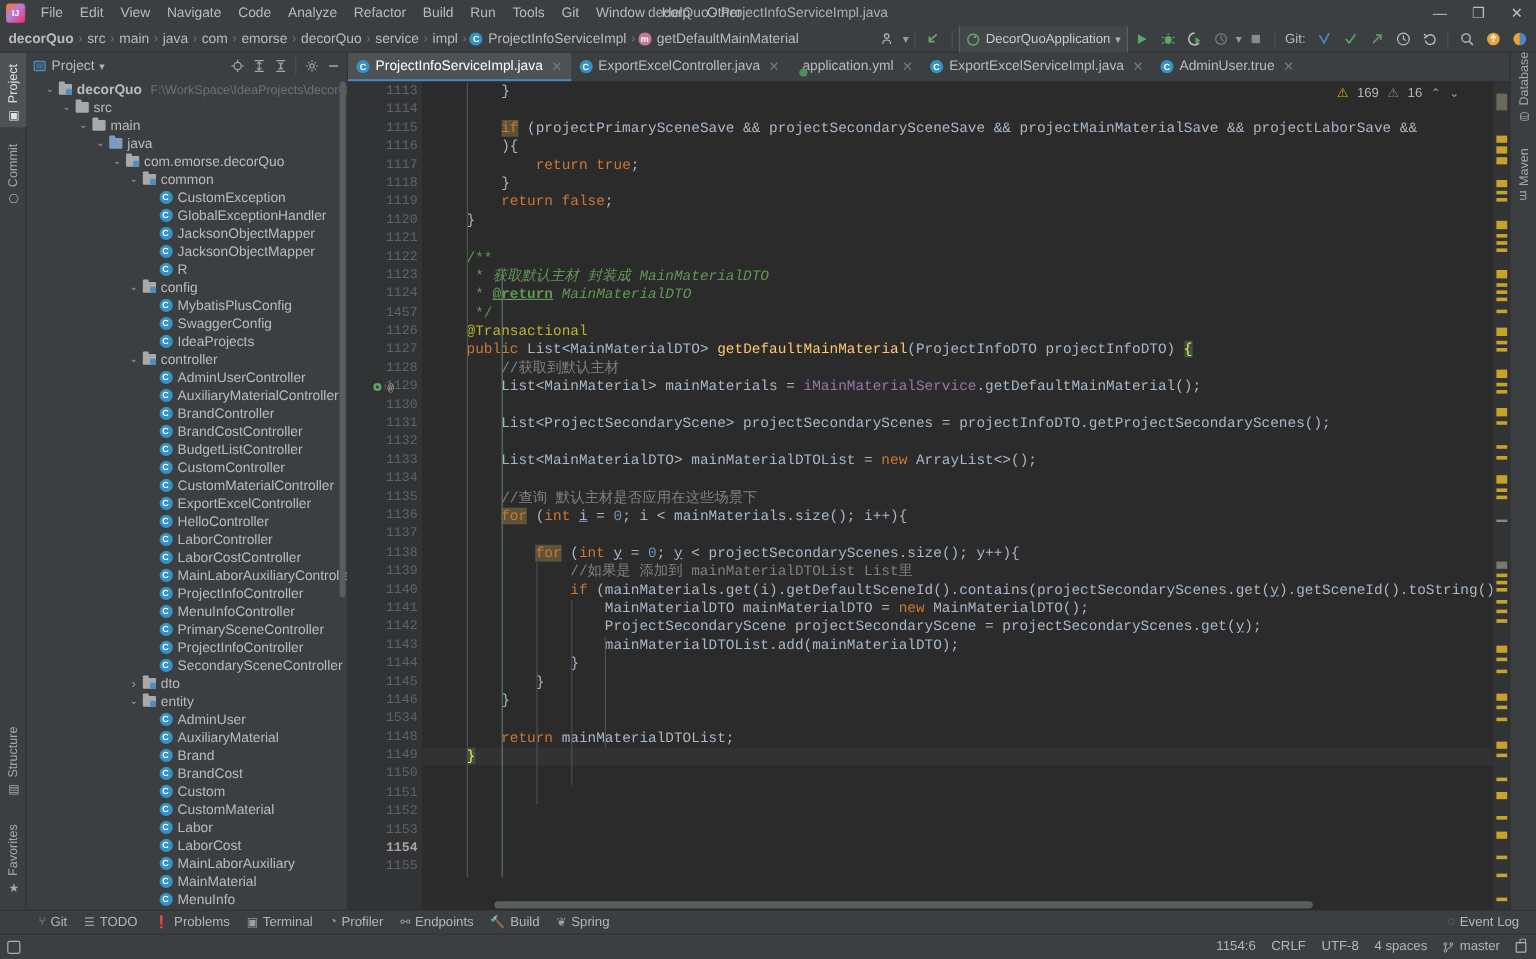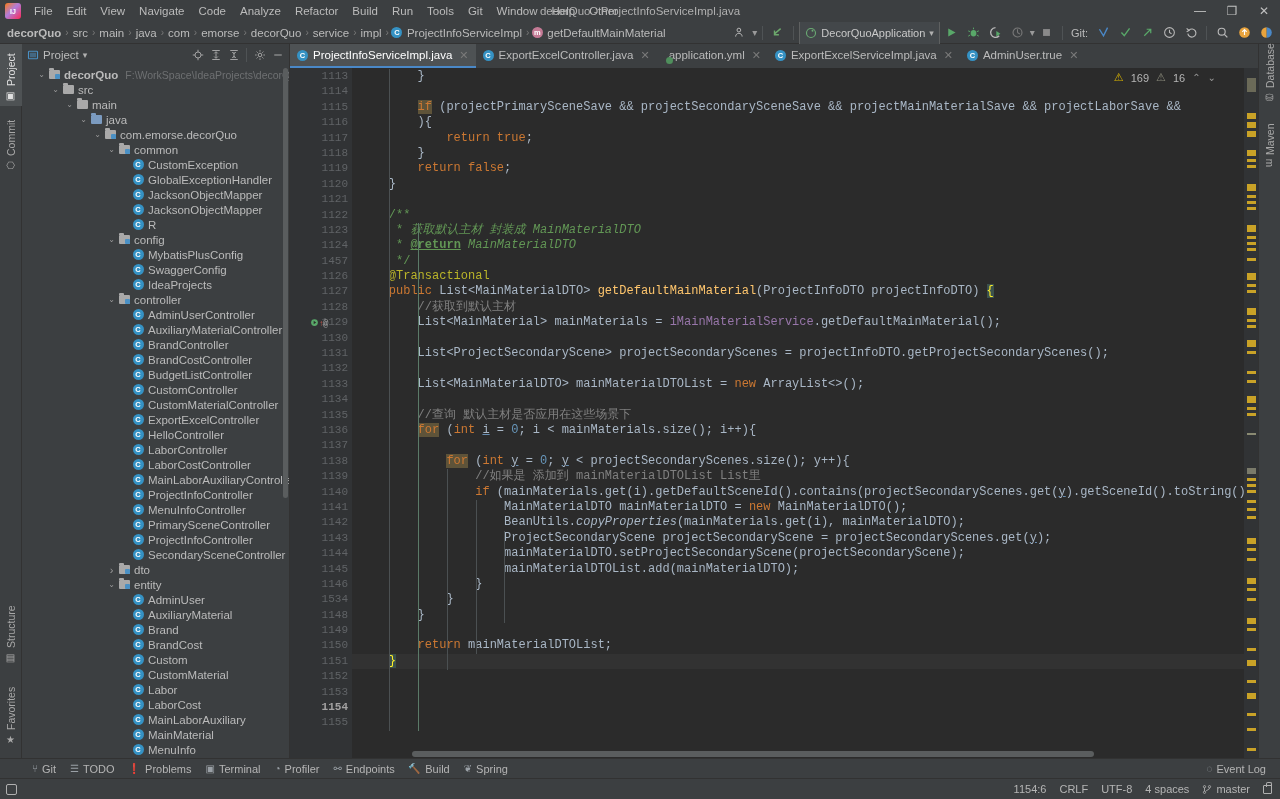--- a/index.html
+++ b/index.html
@@ -880,23 +880,21 @@
             <div class="cline"></div>
             <div class="cline">        List&lt;MainMaterialDTO&gt; mainMaterialDTOList = <span class="kw">new</span> ArrayList&lt;&gt;();</div>
             <div class="cline"></div>
             <div class="cline">        <span class="cmt">//查询 默认主材是否应用在这些场景下</span></div>
             <div class="cline">        <span class="hl-kw kw">for</span> (<span class="kw">int</span> <span class="undl">i</span> = <span class="num">0</span>; i &lt; mainMaterials.size(); i++){</div>
             <div class="cline"></div>
             <div class="cline">            <span class="hl-kw kw">for</span> (<span class="kw">int</span> <span class="undl">y</span> = <span class="num">0</span>; <span class="undl">y</span> &lt; projectSecondaryScenes.size(); y++){</div>
             <div class="cline">                <span class="cmt">//如果是 添加到 mainMaterialDTOList List里</span></div>
             <div class="cline">                <span class="kw">if</span> (mainMaterials.get(i).getDefaultSceneId().contains(projectSecondaryScenes.get(<span class="undl">y</span>).getSceneId().toString())){</div>
             <div class="cline">                    MainMaterialDTO mainMaterialDTO = <span class="kw">new</span> MainMaterialDTO();</div>
-            <div class="cline">                    BeanUtils.<span class="stat">copyProperties</span>(mainMaterials.get(i), mainMaterialDTO);</div>
             <div class="cline">                    ProjectSecondaryScene projectSecondaryScene = projectSecondaryScenes.get(<span class="undl">y</span>);</div>
-            <div class="cline">                    mainMaterialDTO.setProjectSecondaryScene(projectSecondaryScene);</div>
             <div class="cline">                    mainMaterialDTOList.add(mainMaterialDTO);</div>
             <div class="cline">                }</div>
             <div class="cline">            }</div>
             <div class="cline">        }</div>
             <div class="cline"></div>
             <div class="cline">        <span class="kw">return</span> mainMaterialDTOList;</div>
             <div class="cline cur">    <span class="brace-m">}</span></div>
             <div class="cline"></div>
             <div class="guide" style="left: 36.88px; top: 1px; height: 662.2px;"></div>
             <div class="guide active" style="left: 65.76px; top: 155px; height: 508.2px;"></div>

